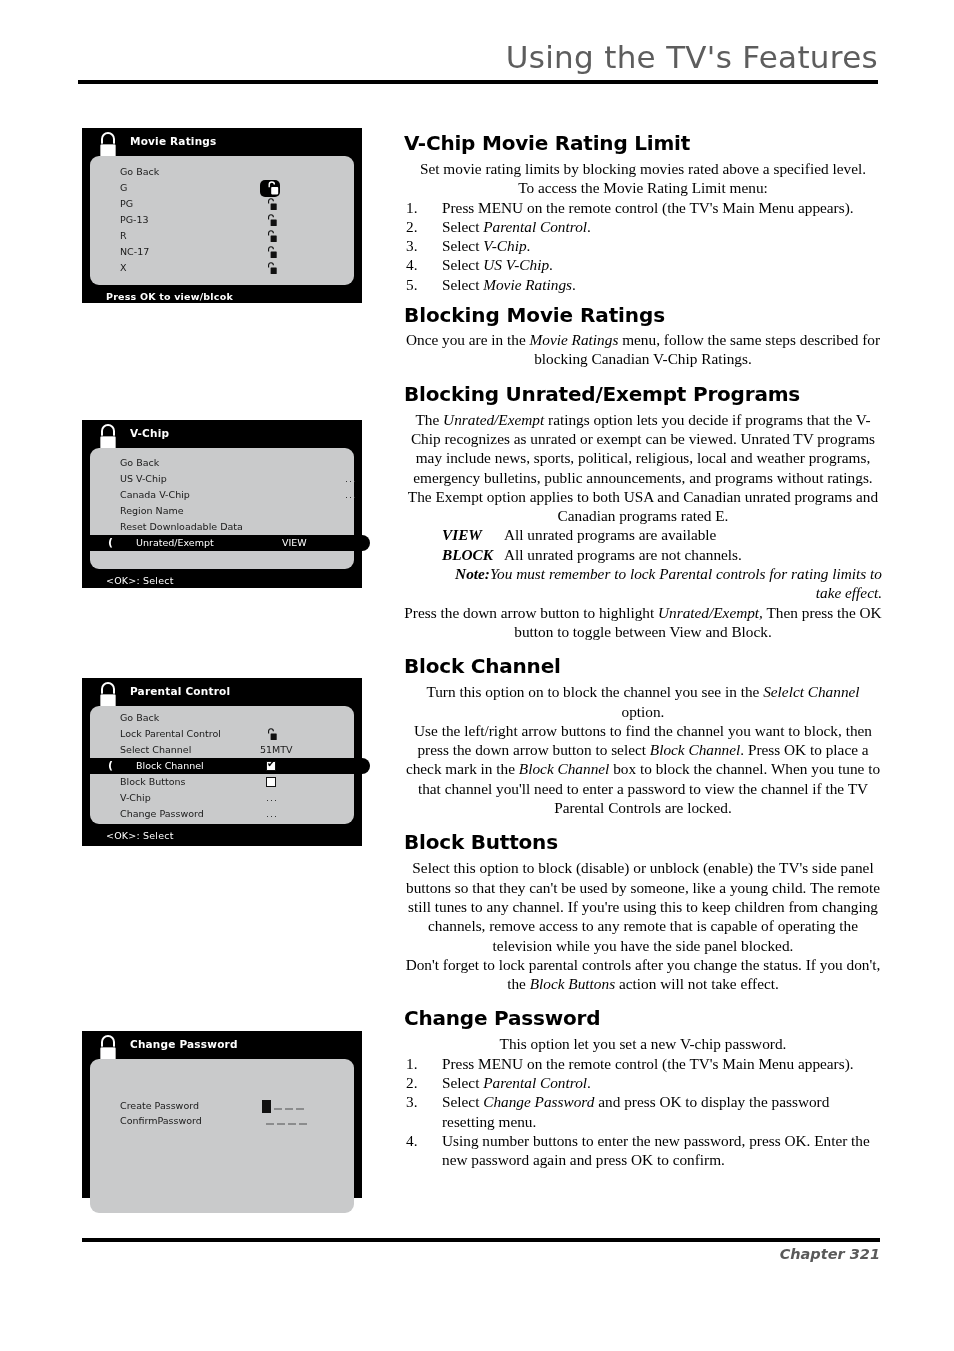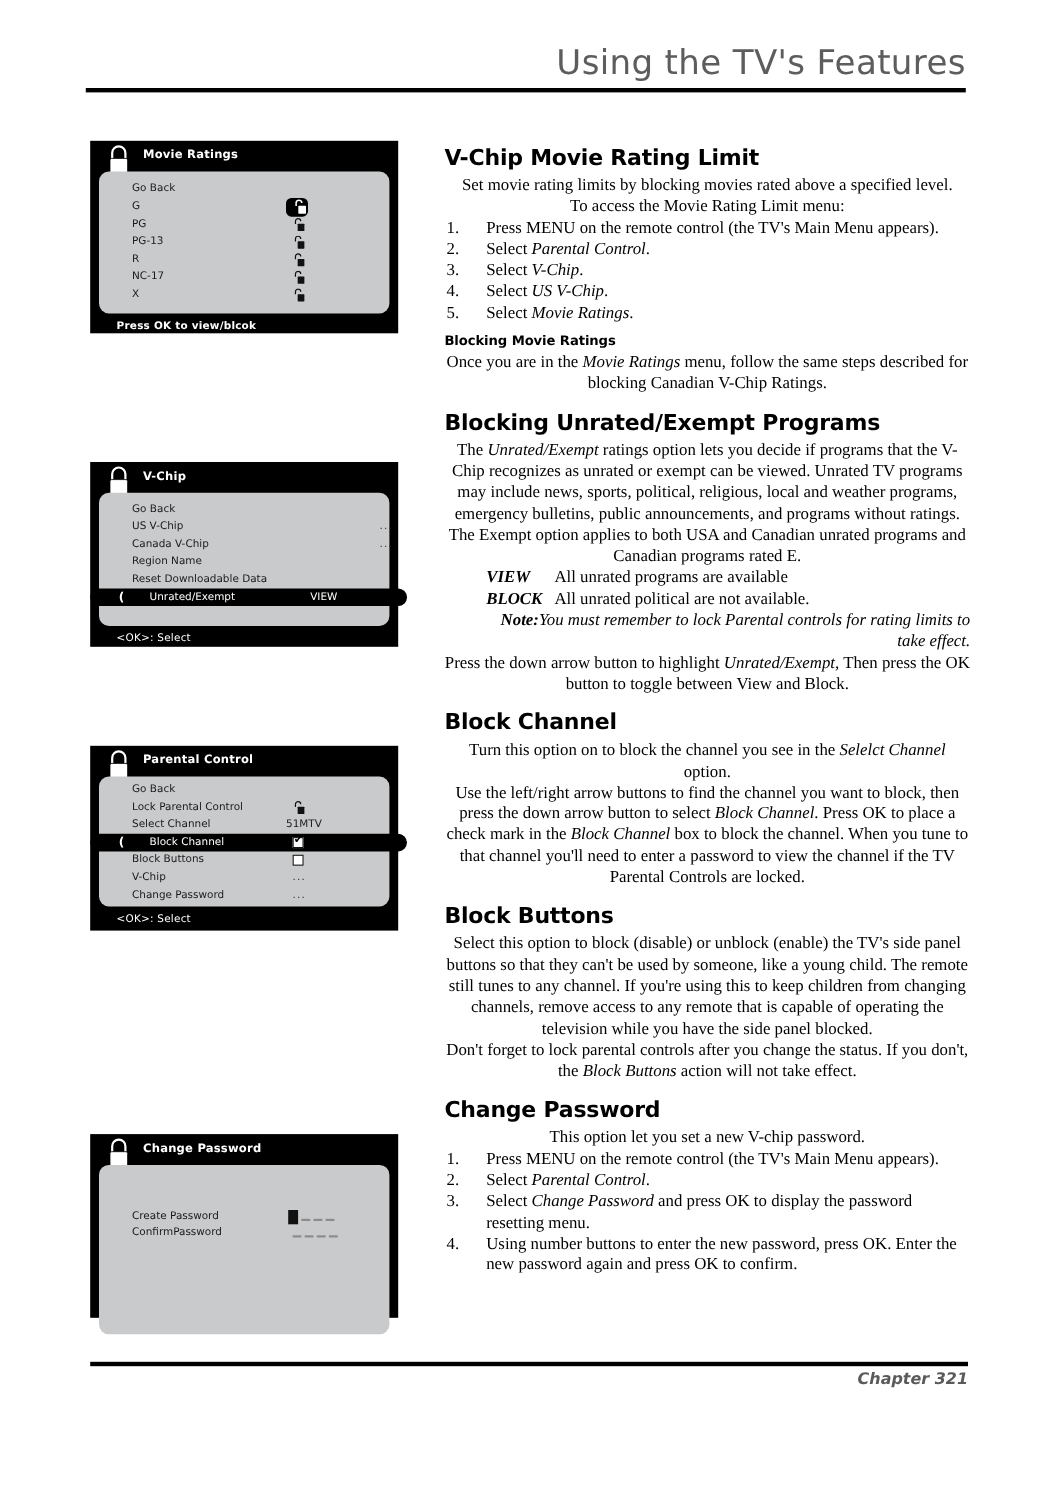--- a/index.html
+++ b/index.html
@@ -218,21 +218,21 @@
     font-family: "DejaVu Sans", sans-serif;
     font-weight: bold;
     font-size: 20px;
     margin: 0 0 4px 0;
     letter-spacing: -0.2px;
     color: #000;
   }
   h3.sub {
     font-family: "DejaVu Sans", sans-serif;
     font-weight: bold;
-    font-size: 12px;
+    font-size: 20px;
     margin: 0 0 3px 0;
     letter-spacing: -0.1px;
     color: #000;
   }
   p.body {
     font-family: "Liberation Serif", serif;
     font-size: 15.3px;
     line-height: 19.3px;
     margin: 0;
     text-align: center;
@@ -520,21 +520,21 @@
   <div class="sec-block">
     <h3 class="sub">Blocking Movie Ratings</h3>
     <p class="body"><span>Once you are in the </span><span class="it">Movie Ratings</span><span> menu, follow the same steps described for blocking Canadian V-Chip Ratings.</span></p>
   </div>
 
   <div class="sec-block">
     <h2 class="sec">Blocking Unrated/Exempt Programs</h2>
     <p class="body"><span>The </span><span class="it">Unrated/Exempt</span><span> ratings option lets you decide if programs that the V-Chip recognizes as unrated or exempt can be viewed. Unrated TV programs may include news, sports, political, religious, local and weather programs, emergency bulletins, public announcements, and programs without ratings. The Exempt option applies to both USA and Canadian unrated programs and Canadian programs rated E.</span></p>
     <div class="indent-defs">
       <div><span class="term">VIEW</span><span>All unrated programs are available</span></div>
-      <div><span class="term">BLOCK</span><span>All unrated political are not available.</span></div>
+      <div><span class="term">BLOCK</span><span>All unrated programs are not channels.</span></div>
       <div class="note-ind" style="text-indent:-26px;text-align:right;"><span class="bi">Note:</span><span class="it">You must remember to lock Parental controls for rating limits to take effect.</span></div>
     </div>
     <p class="body"><span>Press the down arrow button to highlight </span><span class="it">Unrated/Exempt,</span><span> Then press the OK button to toggle between View and Block.</span></p>
   </div>
 
   <div class="sec-block">
     <h2 class="sec">Block Channel</h2>
     <p class="body"><span>Turn this option on to block the channel you see in the </span><span class="it">Selelct Channel</span><span> option.</span></p>
     <p class="body"><span>Use the  left/right arrow buttons to find the channel you want to block, then press the down arrow button to select </span><span class="it">Block Channel</span><span>. Press OK to place a check mark in the </span><span class="it">Block Channel</span><span> box to block the channel. When you tune to that channel you'll need to enter a password to view the channel if the TV Parental Controls are locked.</span></p>
   </div>

